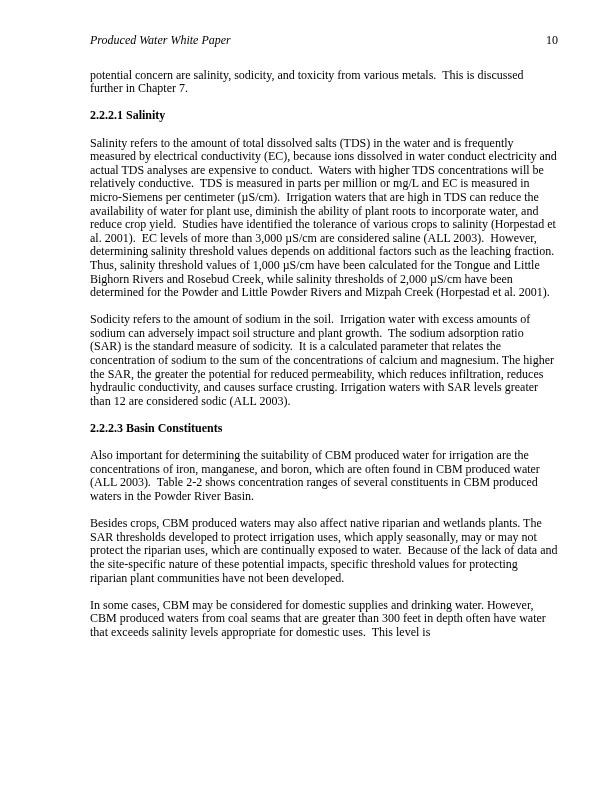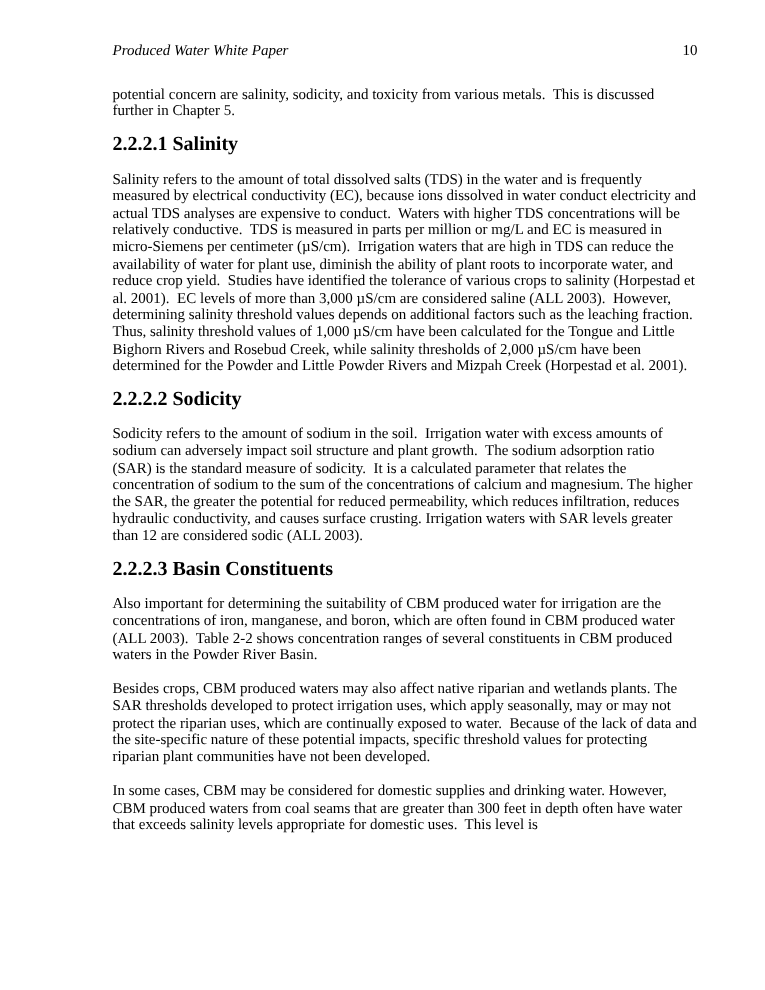--- a/index.html
+++ b/index.html
@@ -31,42 +31,41 @@
   }
   .header-pagenum {
     font-style: normal;
   }
   .para {
     margin: 0 0 13.6px 0;
     white-space: pre-wrap;
     text-align: left;
   }
   .heading {
-    font-size: 16px;
+    font-size: 12px;
     font-weight: bold;
     margin: 0 0 13.6px 0;
   }
 </style>
 </head>
 <body>
 
 <div class="page">
 
   <div class="header-row">
     <span class="header-title">Produced Water White Paper</span>
     <span class="header-pagenum">10</span>
   </div>
 
-  <p class="para">potential concern are salinity, sodicity, and toxicity from various metals.  This is discussed further in Chapter 5.</p>
+  <p class="para">potential concern are salinity, sodicity, and toxicity from various metals.  This is discussed further in Chapter 7.</p>
 
   <h2 class="heading">2.2.2.1 Salinity</h2>
 
   <p class="para">Salinity refers to the amount of total dissolved salts (TDS) in the water and is frequently measured by electrical conductivity (EC), because ions dissolved in water conduct electricity and actual TDS analyses are expensive to conduct.  Waters with higher TDS concentrations will be relatively conductive.  TDS is measured in parts per million or mg/L and EC is measured in micro-Siemens per centimeter (µS/cm).  Irrigation waters that are high in TDS can reduce the availability of water for plant use, diminish the ability of plant roots to incorporate water, and reduce crop yield.  Studies have identified the tolerance of various crops to salinity (Horpestad et al. 2001).  EC levels of more than 3,000 µS/cm are considered saline (ALL 2003).  However, determining salinity threshold values depends on additional factors such as the leaching fraction. Thus, salinity threshold values of 1,000 µS/cm have been calculated for the Tongue and Little Bighorn Rivers and Rosebud Creek, while salinity thresholds of 2,000 µS/cm have been determined for the Powder and Little Powder Rivers and Mizpah Creek (Horpestad et al. 2001).</p>
 
-  <h2 class="heading">2.2.2.2 Sodicity</h2>
 
   <p class="para">Sodicity refers to the amount of sodium in the soil.  Irrigation water with excess amounts of sodium can adversely impact soil structure and plant growth.  The sodium adsorption ratio (SAR) is the standard measure of sodicity.  It is a calculated parameter that relates the concentration of sodium to the sum of the concentrations of calcium and magnesium. The higher the SAR, the greater the potential for reduced permeability, which reduces infiltration, reduces hydraulic conductivity, and causes surface crusting. Irrigation waters with SAR levels greater than 12 are considered sodic (ALL 2003).</p>
 
   <h2 class="heading">2.2.2.3 Basin Constituents</h2>
 
   <p class="para">Also important for determining the suitability of CBM produced water for irrigation are the concentrations of iron, manganese, and boron, which are often found in CBM produced water (ALL 2003).  Table 2-2 shows concentration ranges of several constituents in CBM produced waters in the Powder River Basin.</p>
 
   <p class="para">Besides crops, CBM produced waters may also affect native riparian and wetlands plants. The SAR thresholds developed to protect irrigation uses, which apply seasonally, may or may not protect the riparian uses, which are continually exposed to water.  Because of the lack of data and the site-specific nature of these potential impacts, specific threshold values for protecting riparian plant communities have not been developed.</p>
 
   <p class="para">In some cases, CBM may be considered for domestic supplies and drinking water. However, CBM produced waters from coal seams that are greater than 300 feet in depth often have water that exceeds salinity levels appropriate for domestic uses.  This level is</p>

